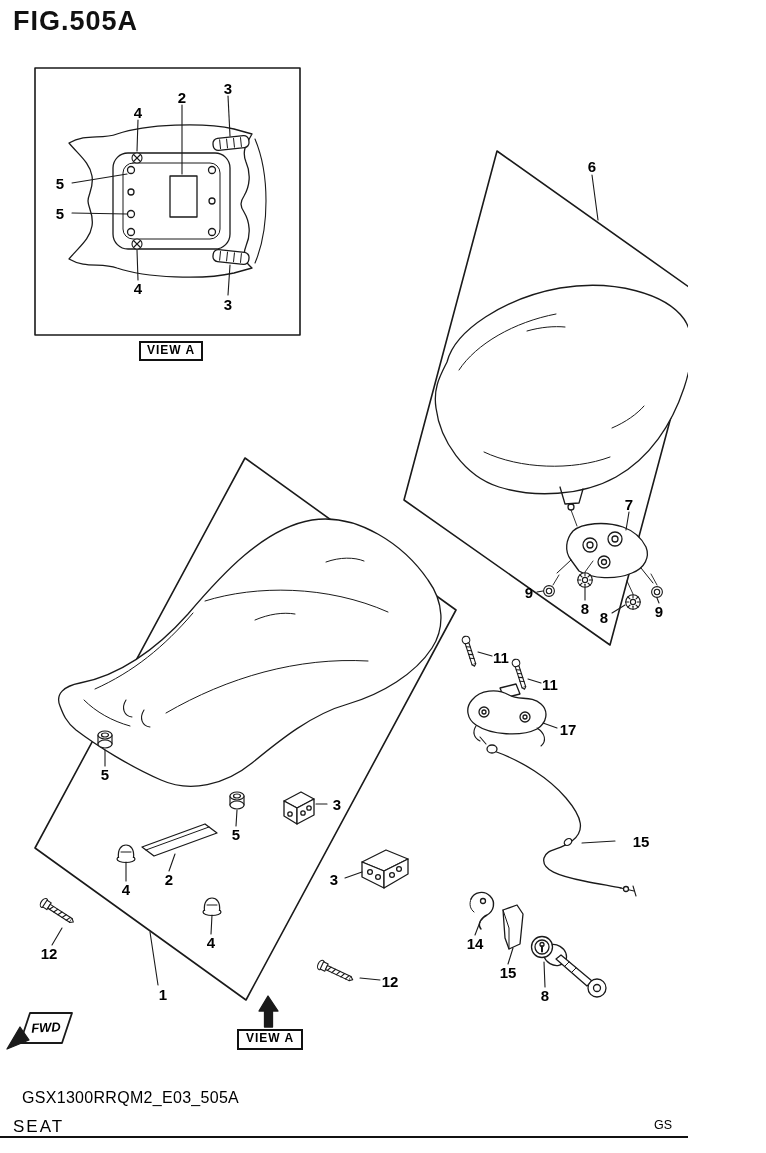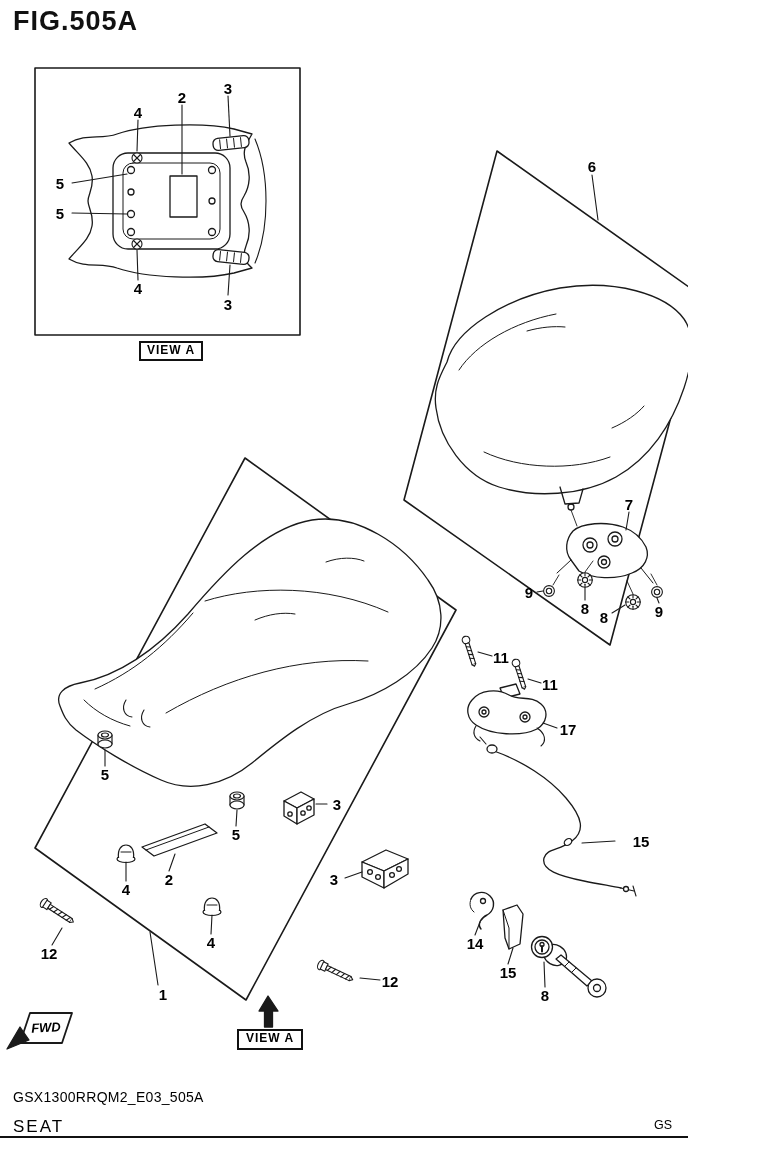--- a/index.html
+++ b/index.html
@@ -22,21 +22,21 @@
     display:flex; align-items:flex-start; justify-content:center;
     font-size:12px; font-weight:bold; letter-spacing:1px;
   }
   .view-box.top { left:139px; top:341px; width:64px; height:20px; }
   .view-box.bottom { left:237px; top:1029px; width:66px; height:21px; }
   .fwd-label {
     position:absolute; left:26px; top:1019px; width:40px; height:18px;
     line-height:18px; text-align:center; font-size:13px; font-weight:bold;
     font-style:italic; transform:rotate(-3deg);
   }
-  .footer-code { position:absolute; left:13px; top:1089px; font-size:14px; letter-spacing:0.3px; }
+  .footer-code { position:absolute; left:22px; top:1089px; font-size:16px; letter-spacing:0.3px; }
   .footer-name { position:absolute; left:13px; top:1117px; font-size:17px; letter-spacing:2px; }
   .corner-code { position:absolute; right:16px; top:1118px; font-size:12.5px; }
   .footer-line { position:absolute; left:0; top:1136px; width:766px; height:0; border-top:2px solid #111; }
 </style>
 </head>
 <body>
 
 <div class="page">
 
   <svg width="766" height="1153" viewBox="0 0 766 1153">

